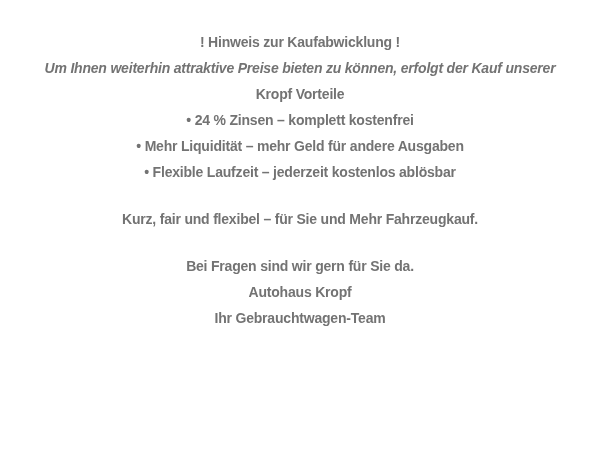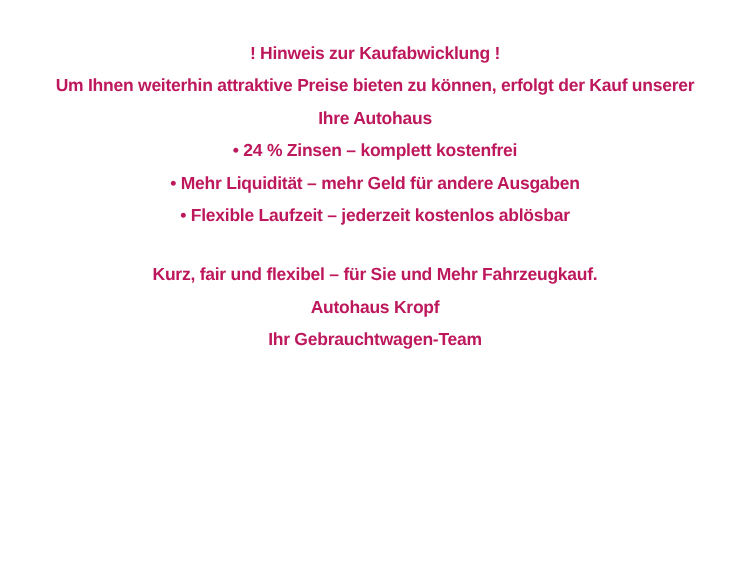--- a/index.html
+++ b/index.html
@@ -12,60 +12,62 @@
     height: 450px;
     overflow: hidden;
     font-family: "Liberation Sans", "DejaVu Sans", sans-serif;
   }
   .notice {
     box-sizing: border-box;
     width: 600px;
     height: 450px;
     padding: 32px 1px 0 1px;
     text-align: center;
-    color: #be185d;
+    color: #737373;
     font-size: 14px;
     font-weight: 700;
     letter-spacing: -0.2px;
     line-height: 21px;
   }
   .line {
     display: block;
     margin: 0 0 5px 0;
     white-space: nowrap;
   }
   .para-line {
     display: block;
     margin: 0;
     white-space: nowrap;
   }
   .para {
     margin: 0 0 5px 0;
+    font-style: italic;
   }
   .gap-before {
     margin-top: 26px;
   }
 </style>
 </head>
 <body>
 
 <div class="notice">
 
   <span class="line">! Hinweis zur Kaufabwicklung !</span>
 
   <div class="para">
     <span class="para-line">Um Ihnen weiterhin attraktive Preise bieten zu können, erfolgt der Kauf unserer</span>
   </div>
 
-  <span class="line">Ihre Autohaus</span>
+  <span class="line">Kropf Vorteile</span>
 
   <span class="line">• 24 % Zinsen – komplett kostenfrei</span>
   <span class="line">• Mehr Liquidität – mehr Geld für andere Ausgaben</span>
   <span class="line">• Flexible Laufzeit – jederzeit kostenlos ablösbar</span>
 
   <span class="line gap-before">Kurz, fair und flexibel – für Sie und Mehr Fahrzeugkauf.</span>
 
+  <span class="line gap-before">Bei Fragen sind wir gern für Sie da.</span>
 
   <span class="line">Autohaus Kropf</span>
 
   <span class="line">Ihr Gebrauchtwagen-Team</span>
 
 </div>
 
 </body></html>

